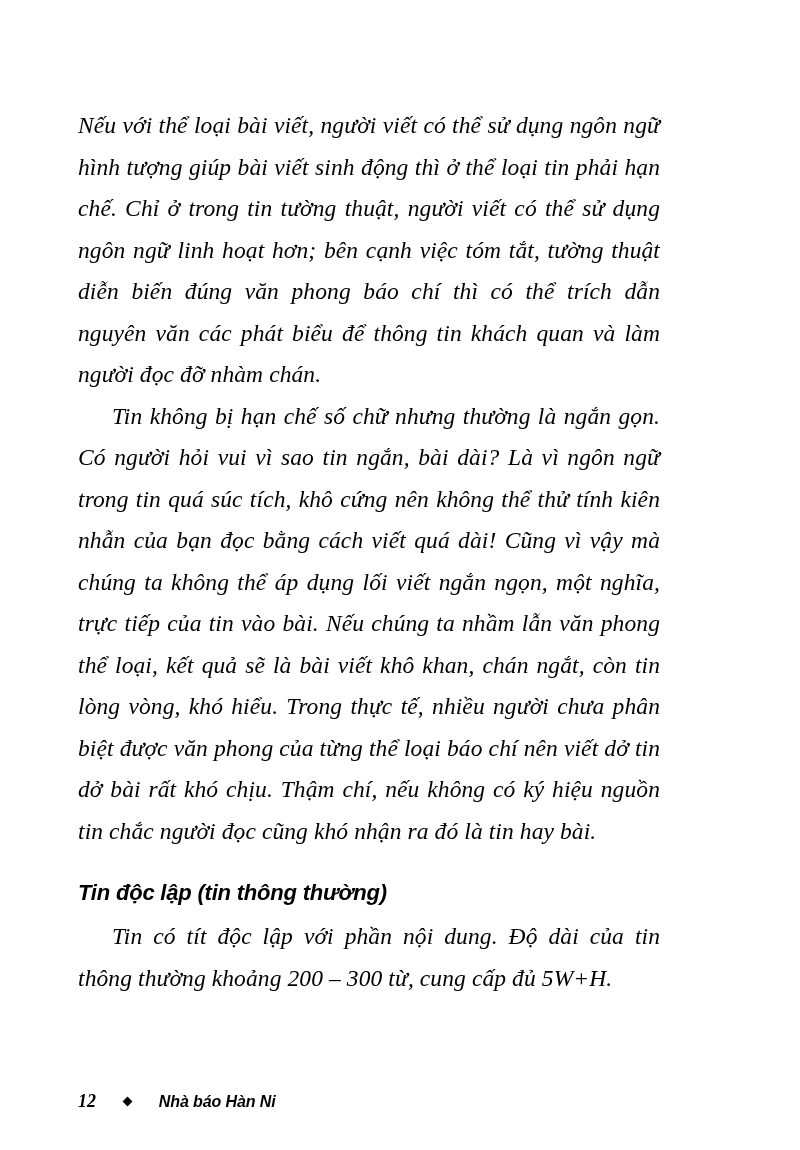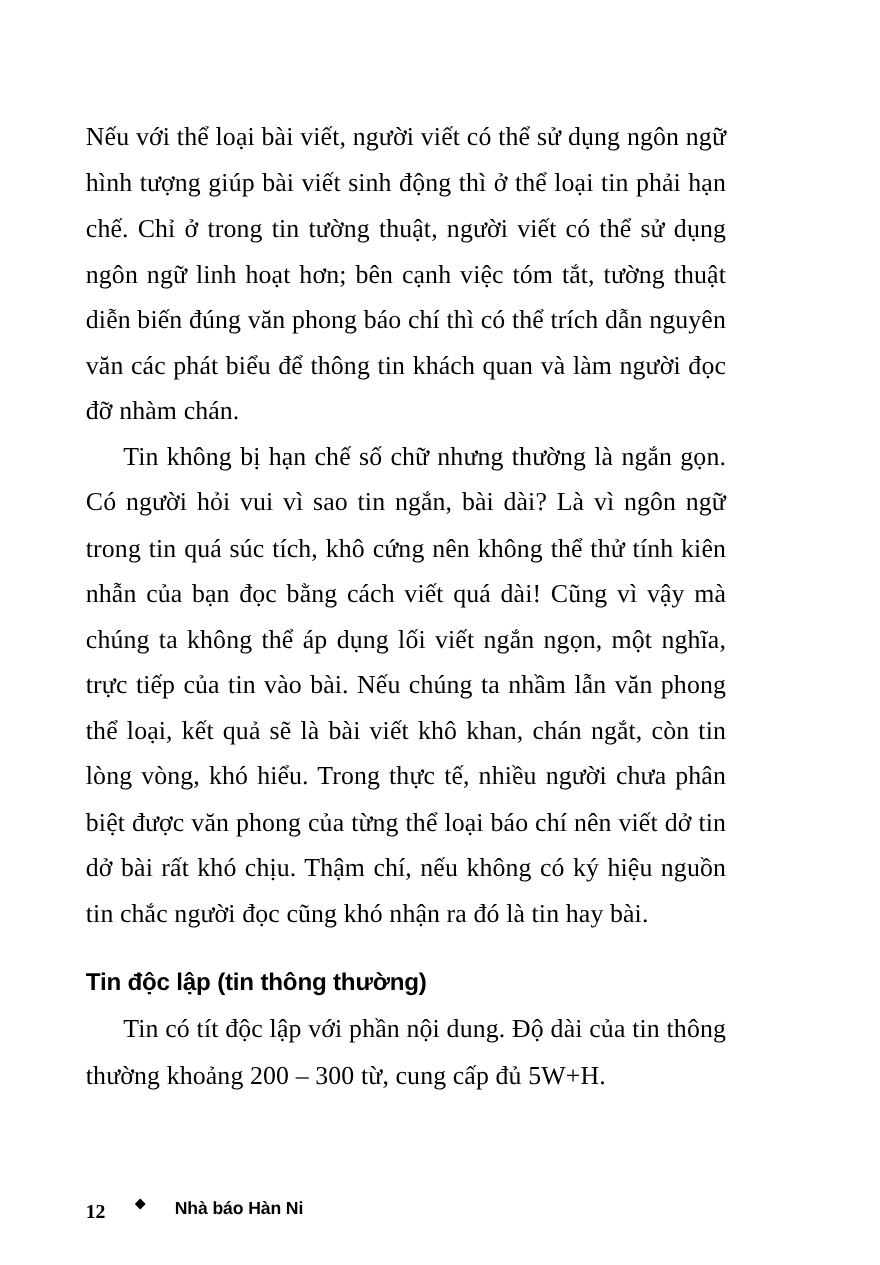--- a/index.html
+++ b/index.html
@@ -13,20 +13,21 @@
     font-family: "Liberation Serif", serif;
     color: #000000;
     overflow: hidden;
   }
   .page {
     position: relative;
     width: 732px;
     height: 1150px;
     box-sizing: border-box;
     padding: 105px 72px 0 78px;
+    font-style: italic;
   }
   .body-text {
     font-family: "Liberation Serif", serif;
     font-size: 23.5px;
     line-height: 41.5px;
     text-align: justify;
     text-justify: inter-word;
     letter-spacing: 0.1px;
   }
   .para {
@@ -42,21 +43,21 @@
     font-size: 22px;
     line-height: 30px;
     margin: 26px 0 8px 0;
     letter-spacing: -0.2px;
   }
   .footer {
     position: absolute;
     left: 78px;
     bottom: 38px;
     display: flex;
-    align-items: flex-start;
+    align-items: center;
     gap: 27px;
     font-family: "Liberation Sans", sans-serif;
     font-weight: bold;
     font-size: 16px;
     letter-spacing: -0.1px;
   }
   .footer .page-num {
     font-family: "Liberation Serif", serif;
     font-weight: bold;
     font-size: 18px;

